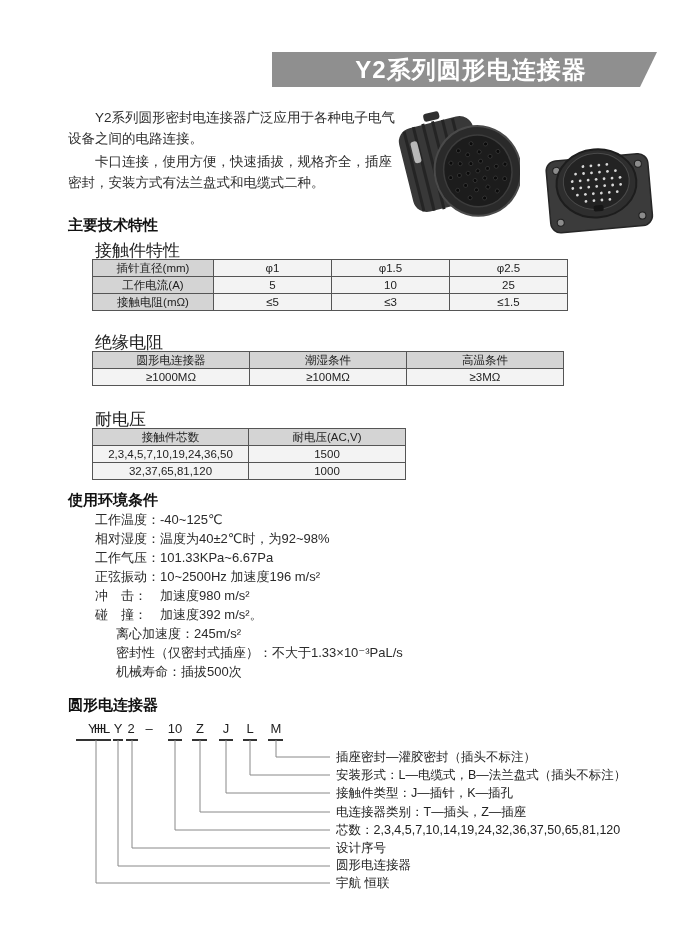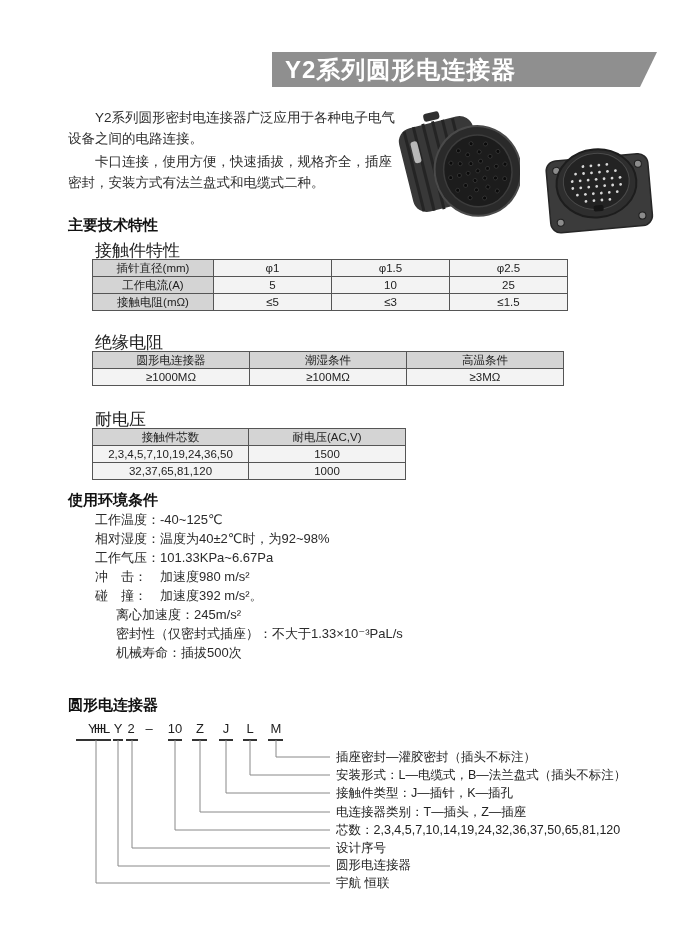--- a/index.html
+++ b/index.html
@@ -12,20 +12,21 @@
   .page{
     position:relative;width:700px;height:950px;background:#ffffff;
     margin:0 auto;overflow:hidden;
     font-family:"Liberation Sans","DejaVu Sans",sans-serif;color:var(--ink);
   }
   
   .banner{
     position:absolute;left:272px;top:52px;width:385px;height:35px;
     background:var(--banner);
     clip-path:polygon(0 0,100% 0,calc(100% - 17px) 100%,0 100%);
+    text-align:center;
   }
   .banner .title{
     display:block;line-height:35px;padding-left:13px;
     color:#fff;font-weight:bold;font-size:24px;letter-spacing:1px;
   }
   
   .intro{position:absolute;left:68px;top:108px;width:330px;font-size:13.5px;line-height:1.55;color:#2e2e2e;}
   .intro p{margin:0 0 2px 0;text-indent:2em;}
   
   .h1{position:absolute;left:68px;font-size:15px;font-weight:bold;color:#111;}
@@ -243,20 +244,21 @@
       <td class="val">1000</td>
     </tr>
   </tbody>
     </table>
 
   <div class="h1" style="top:491px">使用环境条件</div>
   <div class="env">
     <div class="line"><span class="lbl">工作温度：</span><span>-40~125℃</span></div>
     <div class="line"><span class="lbl">相对湿度：</span><span>温度为40±2℃时，为92~98%</span></div>
     <div class="line"><span class="lbl">工作气压：</span><span>101.33KPa~6.67Pa</span></div>
+    <div class="line"><span class="lbl">正弦振动：</span><span>10~2500Hz 加速度196 m/s²</span></div>
     <div class="line"><span class="lbl">冲　击：</span><span>加速度980 m/s²</span></div>
     <div class="line"><span class="lbl">碰　撞：</span><span>加速度392 m/s²。</span></div>
     <div class="line nopad"><span class="lbl">离心加速度：</span><span>245m/s²</span></div>
     <div class="line nopad"><span class="lbl">密封性（仅密封式插座）：</span><span>不大于1.33×10⁻³PaL/s</span></div>
     <div class="line nopad"><span class="lbl">机械寿命：</span><span>插拔500次</span></div>
   </div>
 
   <div class="h1" style="top:696px">圆形电连接器</div>
 
   <div class="tokens">

